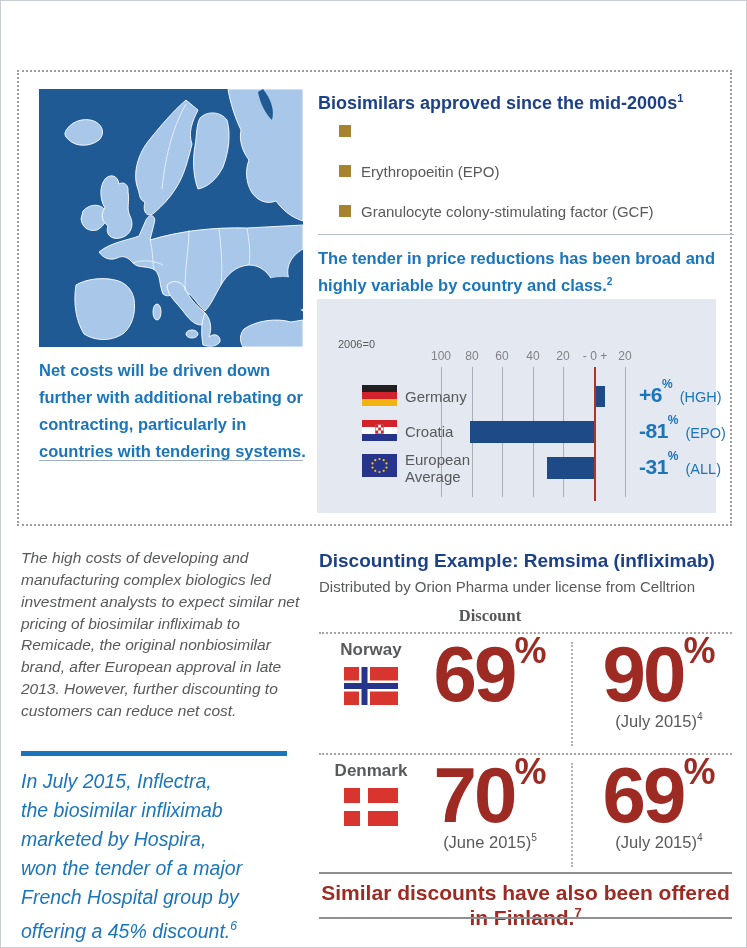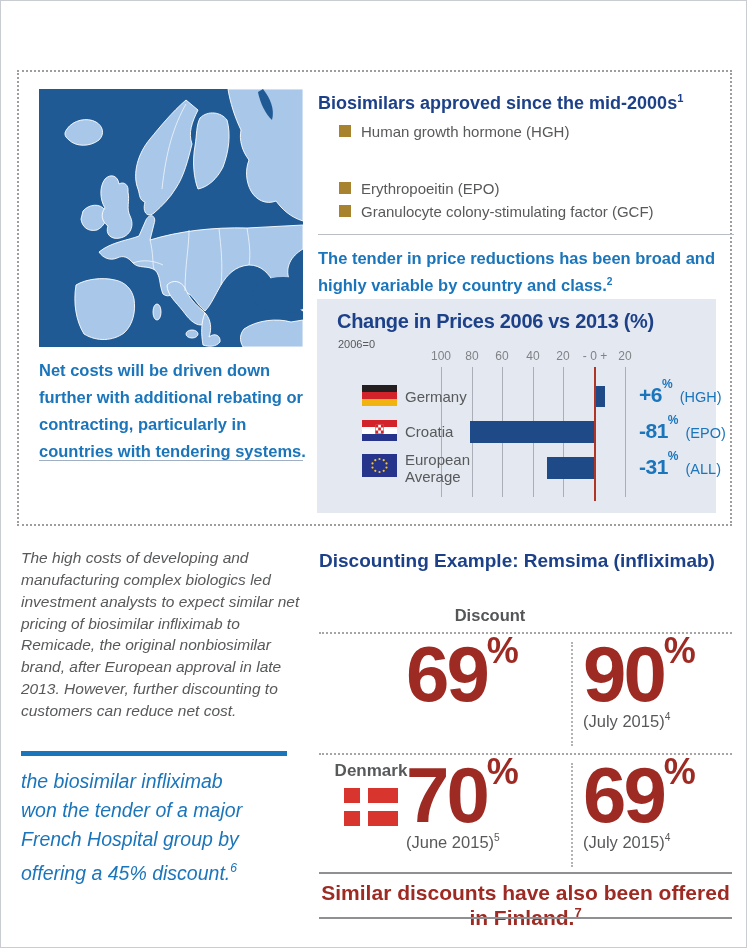--- a/index.html
+++ b/index.html
@@ -14,21 +14,21 @@
 
   .map-panel { position:absolute; left:20px; top:17px; width:264px; height:258px; background:#1f5a94; }
   .map-caption { position:absolute; left:20px; top:285px; width:270px; font-size:16.5px; font-weight:bold; color:#1b75bb; line-height:1.63; }
   .map-divider { position:absolute; left:20px; top:388px; width:264px; height:1px; background:#9fb0c4; }
 
   .approved-heading { position:absolute; left:299px; top:20px; font-size:18px; font-weight:bold; color:#1d4189; }
   sup.ref { font-size:0.62em; }
   .bullet-row { position:absolute; left:320px; width:380px; height:16px; }
   .bullet-row .sq { position:absolute; left:0; top:2px; width:12px; height:12px; background:#a8832f; }
   .bullet-row .txt { position:absolute; left:22px; top:0; font-size:15px; color:#58595b; }
-  .b0 { top:51px; } .b1 { top:91px;margin-top:17px; } .b2 { top:131px; }
+  .b0 { top:51px; } .b1 { top:91px; } .b2 { top:131px; }
   .divider-1 { position:absolute; left:299px; top:162px; width:416px; height:1px; background:#b9bdc4; }
   .range-note { position:absolute; left:299px; top:173px; width:424px; font-size:16.5px; font-weight:bold; color:#1b75bb; line-height:1.62; }
 
   
   .chart-panel { position:absolute; left:298px; top:227px; width:399px; height:214px; background:#e3e8f1; }
   .chart-title { position:absolute; left:20px; top:11px; font-size:20px; font-weight:bold; color:#1d4189; letter-spacing:-0.3px; }
   .chart-subtitle { position:absolute; left:21px; top:39px; font-size:11px; color:#58595b; }
   .tick-label { position:absolute; top:50px; transform:translateX(-50%); font-size:12px; color:#808285; white-space:nowrap; }
   .gridline { position:absolute; top:68px; width:1px; height:130px; background:#a9aeb9; }
   .zero-line { position:absolute; top:68px; width:2px; height:134px; background:#b03524; }
@@ -43,28 +43,28 @@
 
   
   .analysis { position:absolute; left:20px; top:546px; width:284px; font-size:15.5px; color:#58595b; line-height:1.41;font-style:italic; }
   .accent-bar { position:absolute; left:20px; top:750px; width:266px; height:5px; background:#1b75bb; }
   .pull-quote { position:absolute; left:20px; top:766px; width:290px; font-size:19.5px; font-style:italic; color:#1b75bb; line-height:29px; }
 
   
   .disc-heading { position:absolute; left:318px; top:549px; font-size:19px; font-weight:bold; color:#1d4189; }
   .disc-sub { position:absolute; left:318px; top:577px; font-size:15px; color:#58595b; }
   .col-head { position:absolute; top:605px; font-size:16.5px; font-weight:bold; color:#555658; text-align:center; }
-  .col-head.discount { left:405px; width:168px; }
+  .col-head.discount { left:405px; width:168px;font-family:Liberation Serif, serif; }
   .col-head.volume { left:582px; width:152px; }
   .dotted-hr { position:absolute; left:318px; width:413px; height:0; border-top:2px dotted #a5a5a5; }
   .v-dotted { position:absolute; left:570px; width:0; height:104px; border-left:2px dotted #b3b3b3; }
   .country-cell { position:absolute; left:330px; width:80px; text-align:center; }
   .country-name { font-size:17px; font-weight:bold; color:#58595b; }
   .country-cell svg { margin-top:7px; }
-  .num-cell { position:absolute; text-align:left; color:#9d2b23; }
+  .num-cell { position:absolute; text-align:center; color:#9d2b23; }
   .num-cell.c-disc { left:405px; width:168px; }
   .num-cell.c-vol  { left:582px; width:152px; }
   .big-num { font-size:78px; font-weight:bold; line-height:74px; letter-spacing:-3px; }
   .big-pct { font-size:36px; font-weight:bold; position:relative; top:-32px; letter-spacing:0; }
   .num-note { font-size:16.5px; color:#58595b; margin-top:0px; }
   .solid-hr { position:absolute; left:318px; width:413px; height:2px; background:#8e9093; }
   .finland-note { position:absolute; left:318px; top:880px; width:413px; text-align:center; font-size:21px; font-weight:bold; color:#9d2b23; }
 </style>
 </head>
 <body>
@@ -119,38 +119,36 @@
     </div>
 
     <div class="map-caption">Net costs will be driven down further with additional rebating or contracting, particularly in countries with tendering systems.</div>
     <div class="map-divider"></div>
 
     <div class="approved-heading">
       <span>Biosimilars approved since the mid-2000s</span><sup class="ref">1</sup>
     </div>
     <div class="bullet-row b0">
       <span class="sq"></span>
-      <span class="txt">Human growth hormone (HGH)</span>
     </div>
     <div class="bullet-row b1">
       <span class="sq"></span>
       <span class="txt">Erythropoeitin (EPO)</span>
     </div>
     <div class="bullet-row b2">
       <span class="sq"></span>
       <span class="txt">Granulocyte colony-stimulating factor (GCF)</span>
     </div>
     <div class="divider-1"></div>
 
     <div class="range-note">
       <span>The tender in price reductions has been broad and highly variable by country and class.</span><sup class="ref">2</sup>
     </div>
 
     <div class="chart-panel">
-      <div class="chart-title">Change in Prices 2006 vs 2013 (%)</div>
       <div class="chart-subtitle">2006=0</div>
 
       <span class="tick-label" style="left:124px">100</span>
       <span class="tick-label" style="left:155px">80</span>
       <span class="tick-label" style="left:185px">60</span>
       <span class="tick-label" style="left:216px">40</span>
       <span class="tick-label" style="left:246px">20</span>
       <span class="tick-label" style="left:278px">- 0 +</span>
       <span class="tick-label" style="left:308px">20</span>
 
@@ -211,31 +209,44 @@
       <div class="chart-bar bar2" style="width: 47.43px; left: 229.57px;"></div>
       <div class="chart-val" style="top:156px">
         <span class="num">-31</span><sup class="pct">%</sup><span class="tag">(ALL)</span>
       </div>
     </div>
   </div>
 
   <div class="analysis">The high costs of developing and manufacturing complex biologics led investment analysts to expect similar net pricing of biosimilar infliximab to Remicade, the original nonbiosimilar brand, after European approval in late 2013. However, further discounting to customers can reduce net cost.</div>
   <div class="accent-bar"></div>
   <div class="pull-quote">
+    <div>In July 2015, Inflectra,</div>
     <div>the biosimilar infliximab</div>
+    <div>marketed by Hospira,</div>
     <div>won the tender of a major</div>
     <div>French Hospital group by</div>
     <div><span>offering a 45% discount.</span><sup class="ref">6</sup></div>
   </div>
 
   <div class="disc-heading">Discounting Example: Remsima (infliximab)</div>
+  <div class="disc-sub">Distributed by Orion Pharma under license from Celltrion</div>
   <div class="col-head discount">Discount</div>
 
   <div class="dotted-hr" style="top:631px"></div>
 
+  <div class="country-cell" style="top:639px">
+    <div class="country-name">Norway</div>
+    <svg width="54" height="38">
+      <rect width="54" height="38" fill="#d8352f"></rect>
+      <rect x="15" width="11" height="38" fill="#ffffff"></rect>
+        <rect y="13.5" width="54" height="11" fill="#ffffff"></rect>
+      <rect x="17.5" width="6" height="38" fill="#27348b"></rect>
+        <rect y="16" width="54" height="6" fill="#27348b"></rect>
+    </svg>
+  </div>
   <div class="num-cell c-disc" style="top:636px">
     <div><span class="big-num">69</span><sup class="big-pct">%</sup></div>
   </div>
   <div class="v-dotted" style="top:641px"></div>
   <div class="num-cell c-vol" style="top:636px">
     <div><span class="big-num">90</span><sup class="big-pct">%</sup></div>
     <div class="num-note"><span>(July 2015)</span><sup class="ref">4</sup></div>
   </div>
 
   <div class="dotted-hr" style="top:752px"></div>

